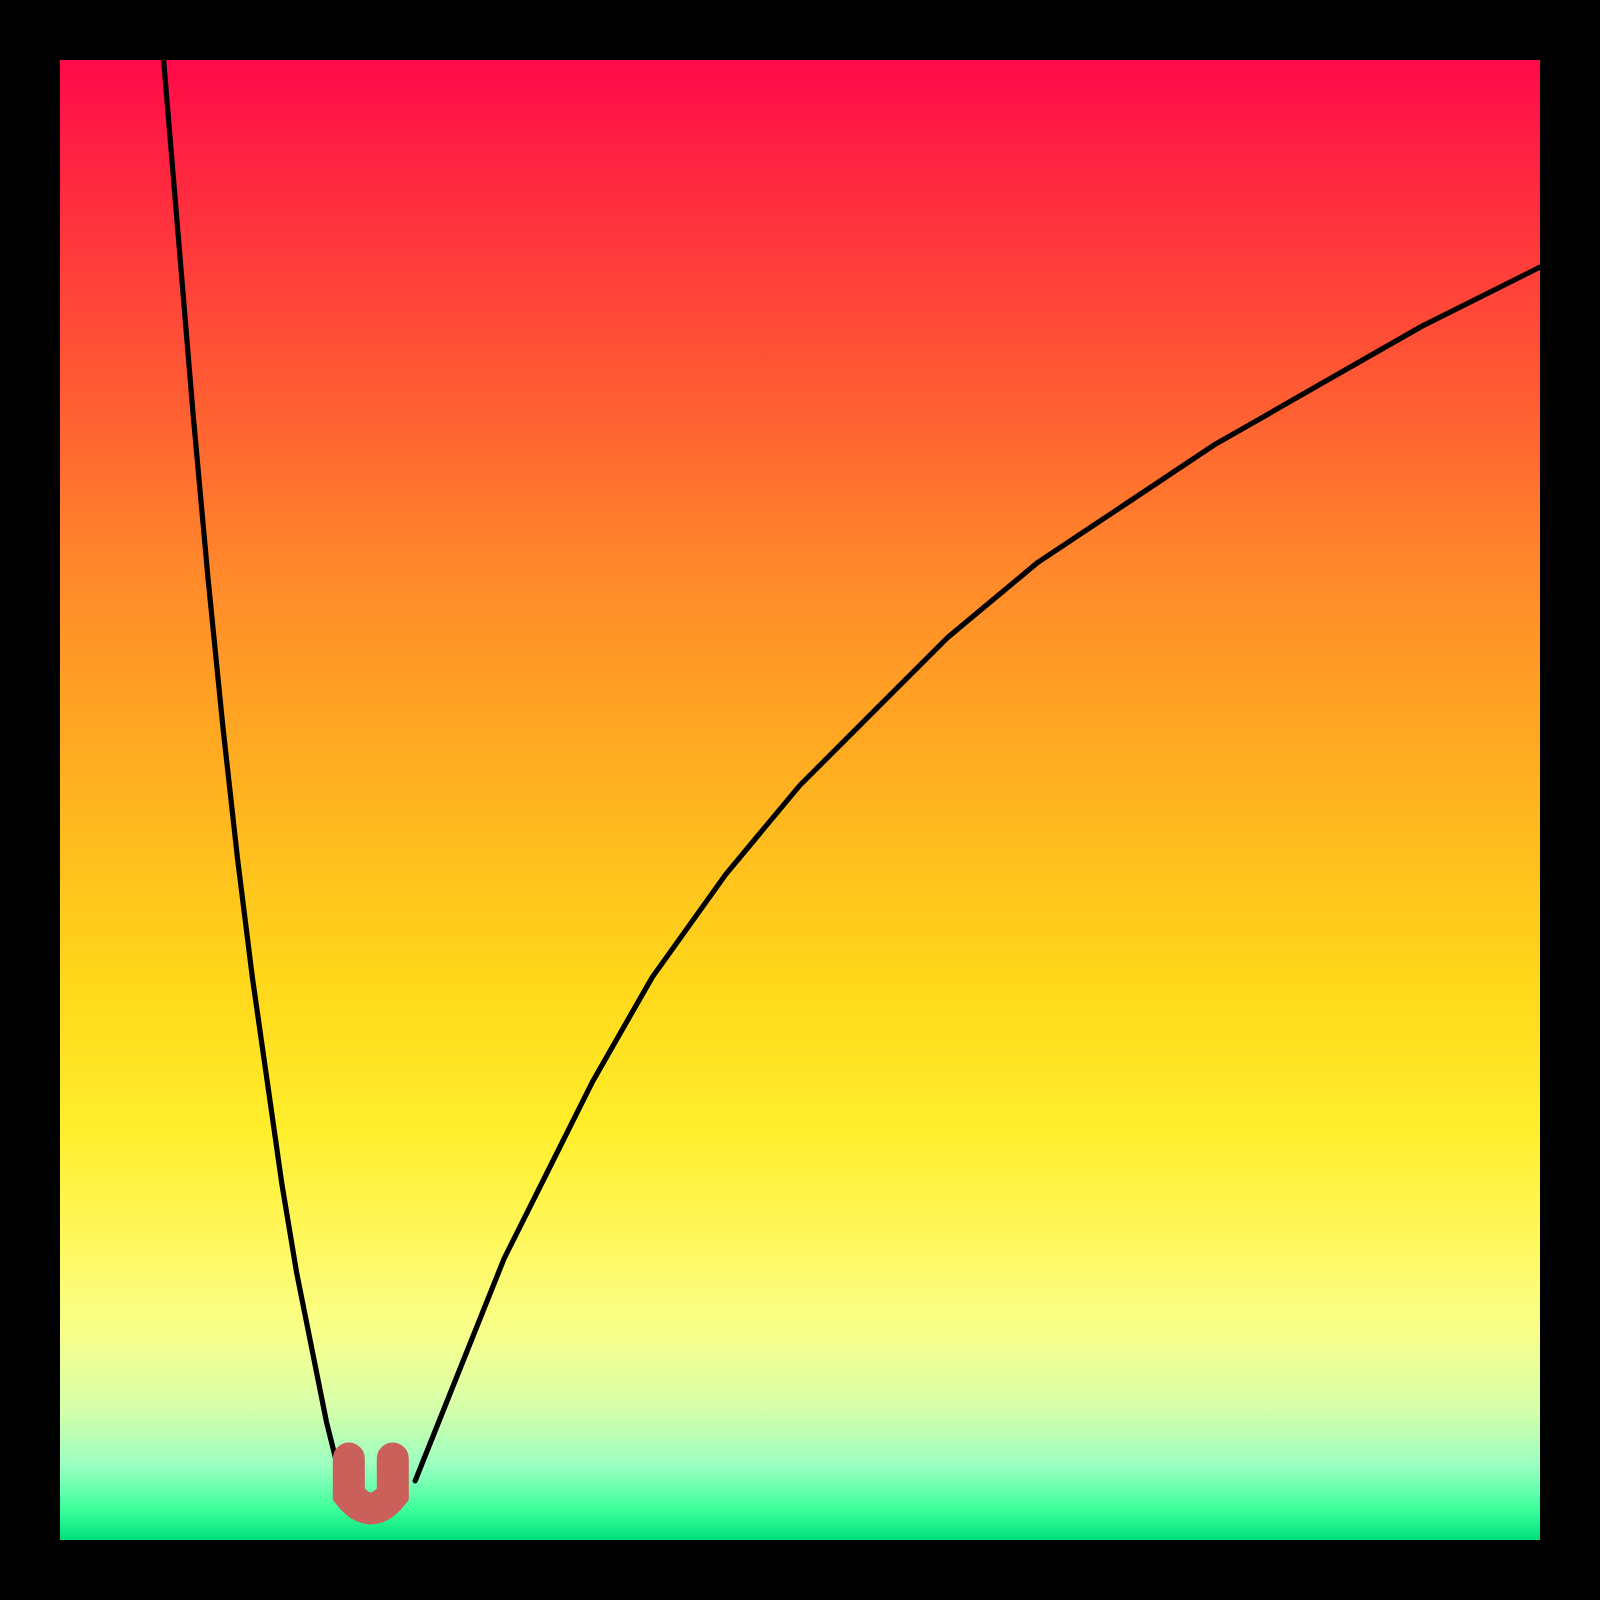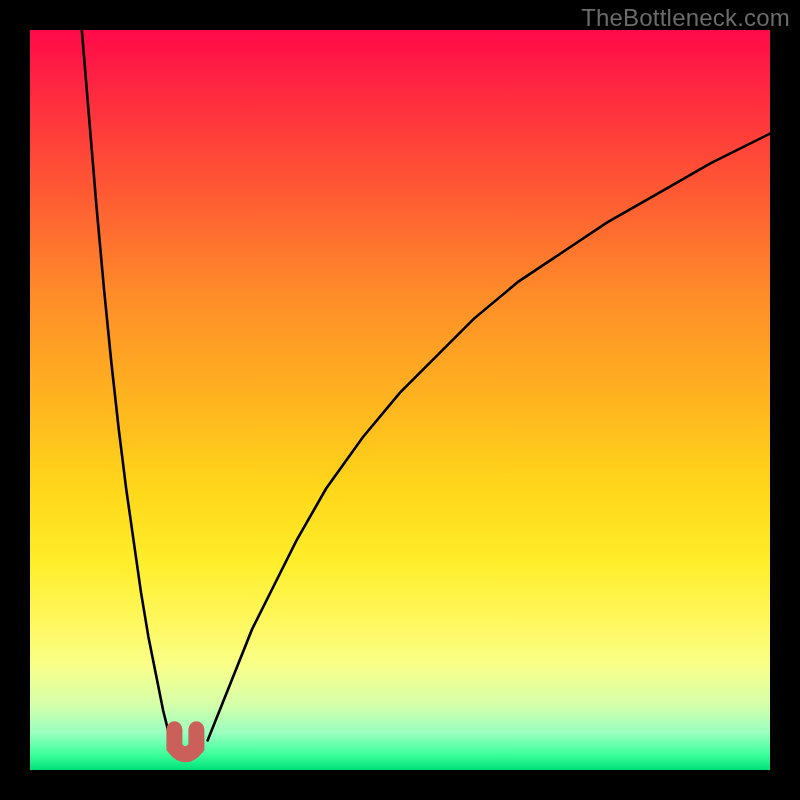--- a/index.html
+++ b/index.html
@@ -71,14 +71,13 @@
     <svg class="curve-svg" viewBox="0 0 740 740" preserveAspectRatio="none">
 
       <path id="left-branch-path" fill="none" stroke="#000" stroke-width="2.6" stroke-linecap="round" d="M51.8 0.0 L59.2 88.8 L66.6 177.6 L74.0 259.0 L81.4 333.0 L88.8 399.6 L96.2 458.8 L103.6 510.6 L111.0 562.4 L118.4 606.8 L125.8 643.8 L133.2 680.8 L140.6 710.4"></path>
 
       <path id="right-branch-path" fill="none" stroke="#000" stroke-width="2.6" stroke-linecap="round" d="M177.6 710.4 L192.4 673.4 L207.2 636.4 L222.0 599.4 L244.2 555.0 L266.4 510.6 L296.0 458.8 L333.0 407.0 L370.0 362.6 L407.0 325.6 L444.0 288.6 L488.4 251.6 L532.8 222.0 L577.2 192.4 L629.0 162.8 L680.8 133.2 L740.0 103.6"></path>
 
       <path id="u-marker-path" fill="none" stroke="#cb5f5a" stroke-width="16" stroke-linecap="round" d="M144.4 699.3 L144.4 717.2 Q155.4 731.2 166.4 717.2 L166.4 699.3"></path>
     </svg>
   </div>
 
-  <div class="watermark">TheBottleneck.com</div>
 </div>
 
 </body></html>

